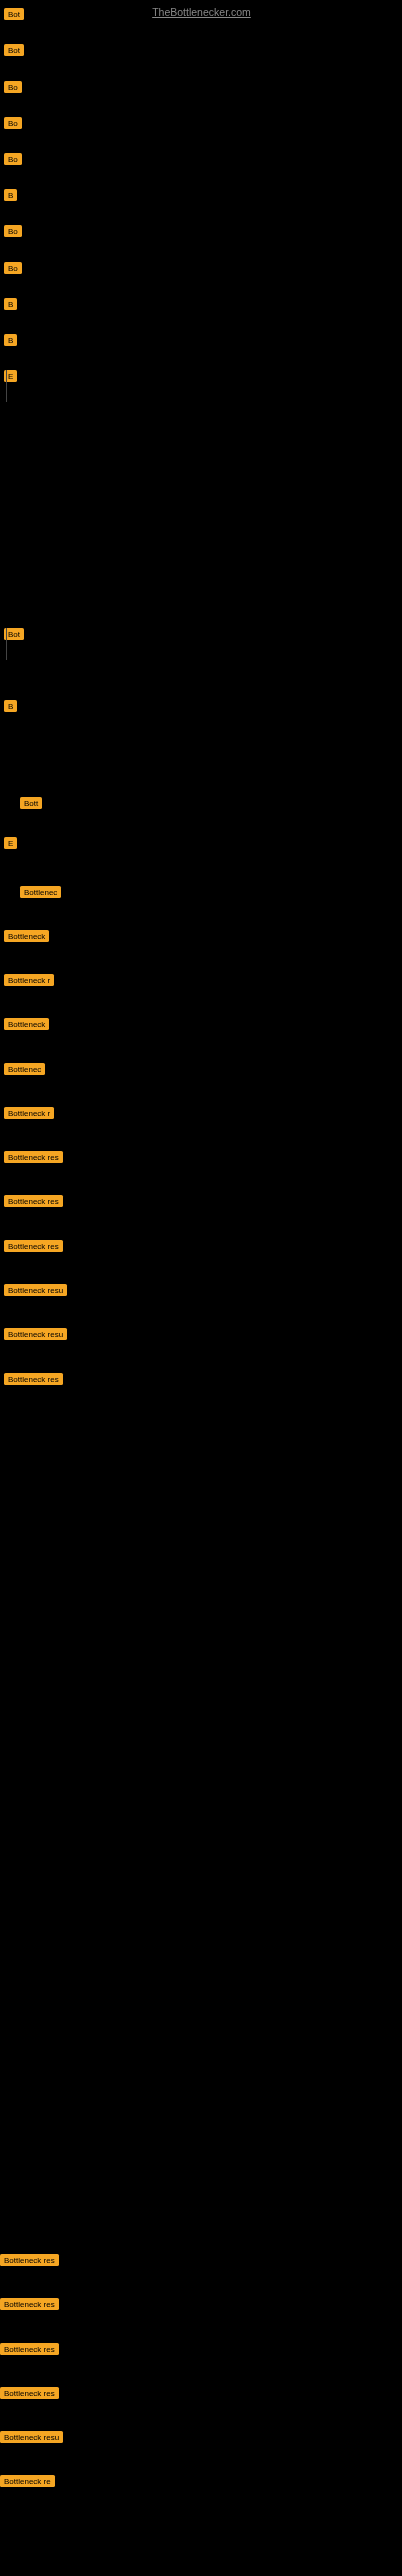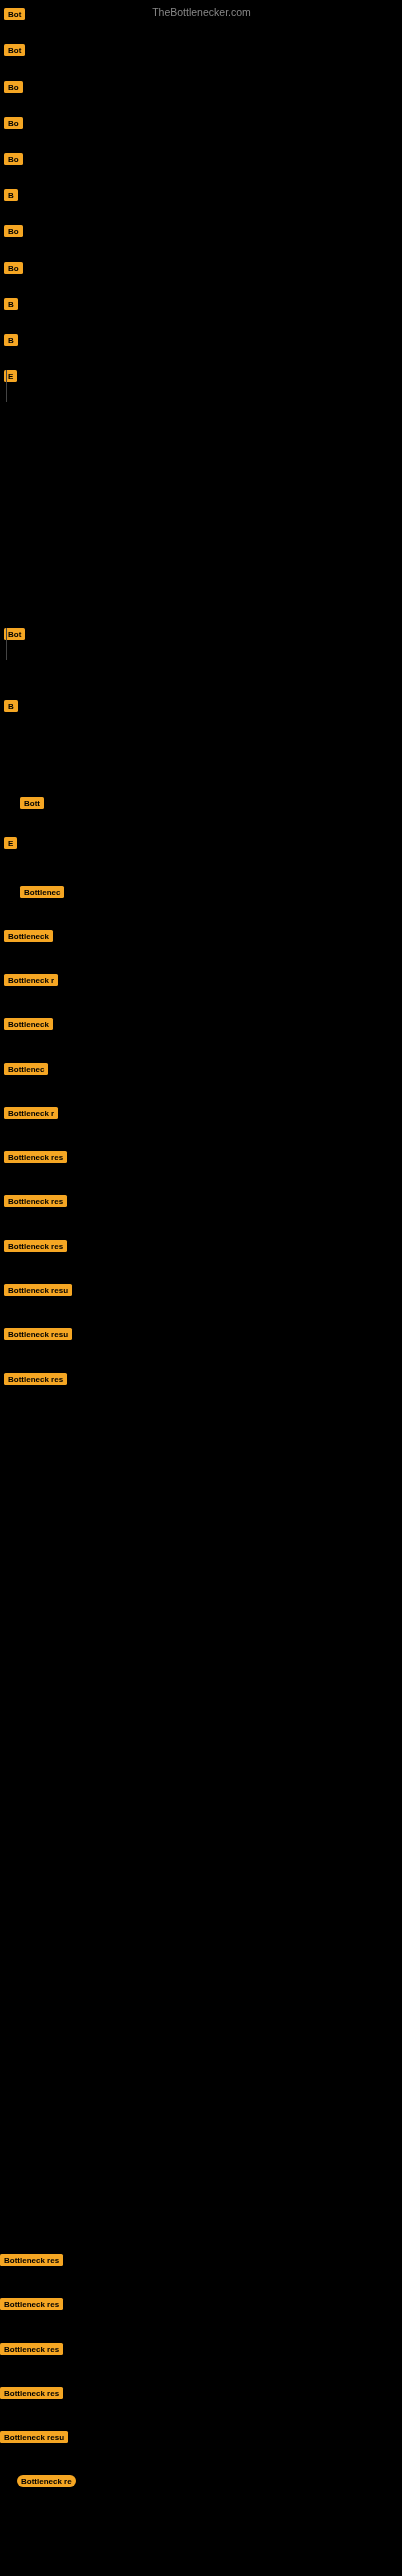--- a/index.html
+++ b/index.html
@@ -18,28 +18,29 @@
     }
 
     .site-title {
       position: absolute;
       top: 6.4px;
       left: 50%;
       transform: translateX(-50%);
       color: #888888;
       font-size: 10.5px;
       white-space: nowrap;
+      text-decoration: underline;
     }
 
     .badge {
       position: absolute;
       background-color: #f5a623;
       color: #000000;
       font-size: 8px;
-      font-weight: bold;
+      font-weight: normal;
       padding: 1.6px 4px;
       border-radius: 1.6px;
       white-space: nowrap;
       cursor: pointer;
     }
 
     .vertical-line {
       position: absolute;
       width: 0.8px;
       background-color: #444444;
@@ -77,17 +78,17 @@
     <div class="badge" style="top: 1195px; left: 4px;">Bottleneck res</div>
     <div class="badge" style="top: 1240px; left: 4px;">Bottleneck res</div>
     <div class="badge" style="top: 1284px; left: 4px;">Bottleneck resu</div>
     <div class="badge" style="top: 1328px; left: 4px;">Bottleneck resu</div>
     <div class="badge" style="top: 1373px; left: 4px;">Bottleneck res</div>
     <div class="badge" style="top: 2254px; left: 0px;">Bottleneck res</div>
     <div class="badge" style="top: 2298px; left: 0px;">Bottleneck res</div>
     <div class="badge" style="top: 2343px; left: 0px;">Bottleneck res</div>
     <div class="badge" style="top: 2387px; left: 0px;">Bottleneck res</div>
     <div class="badge" style="top: 2431px; left: 0px;">Bottleneck resu</div>
-    <div class="badge" style="top: 2475px; left: 17px; border-radius: 6px;">Bottleneck re</div>
+    <div class="badge" style="top: 2475px; left: 0px;">Bottleneck re</div>
     <div class="vertical-line" style="top: 370px; height: 32px;"></div>
     <div class="vertical-line" style="top: 628px; height: 32px;"></div>
   </div>
 
 
 </body></html>

